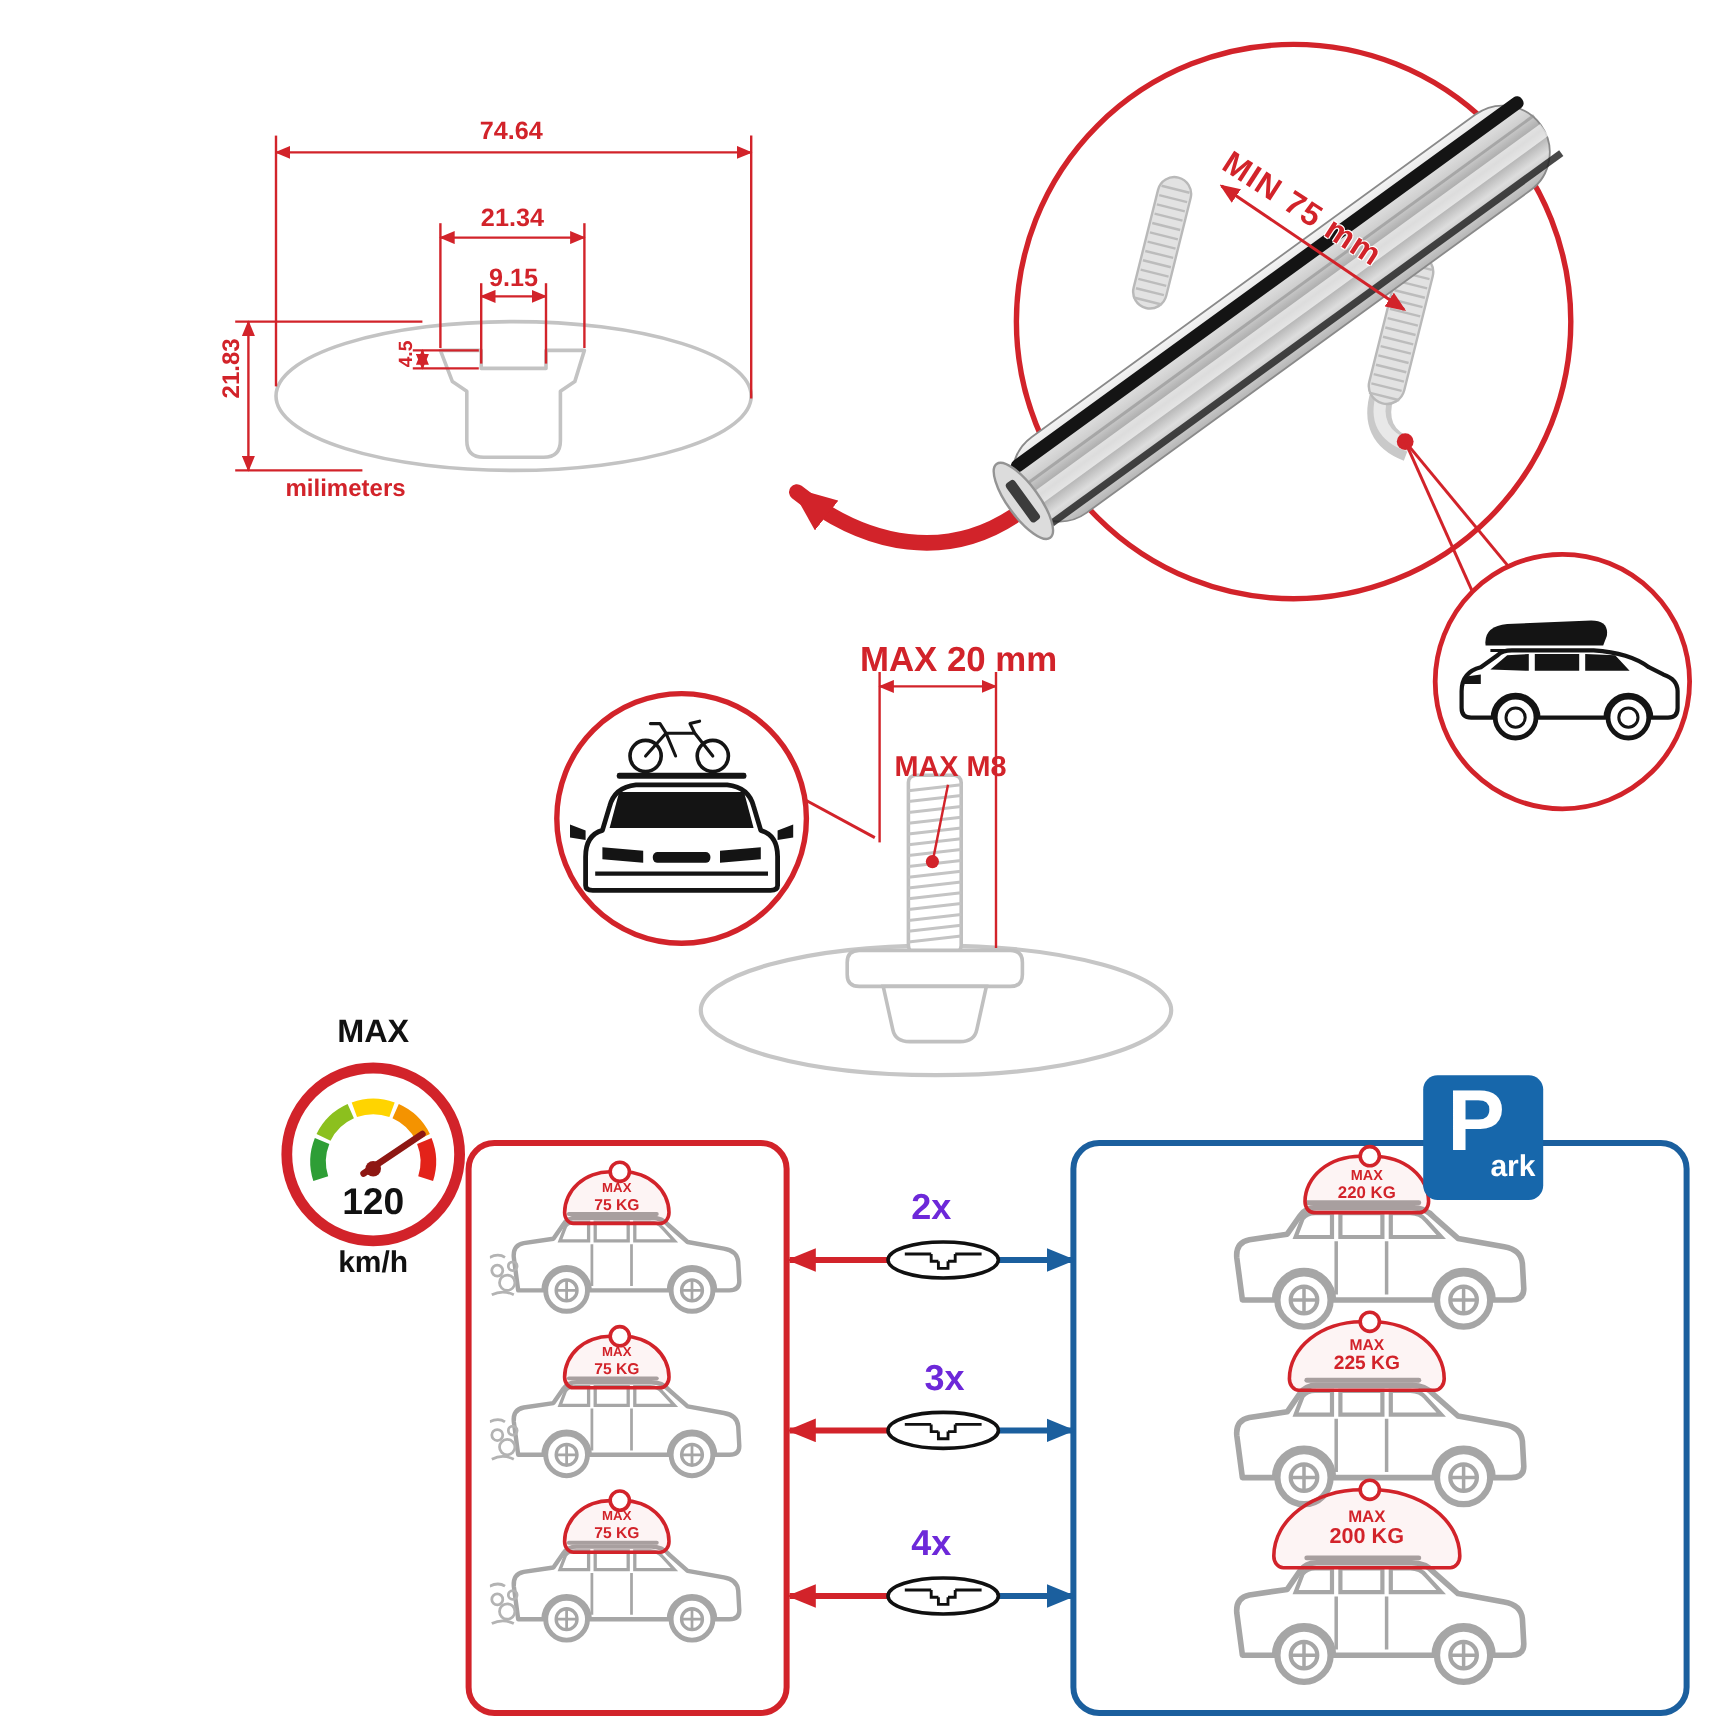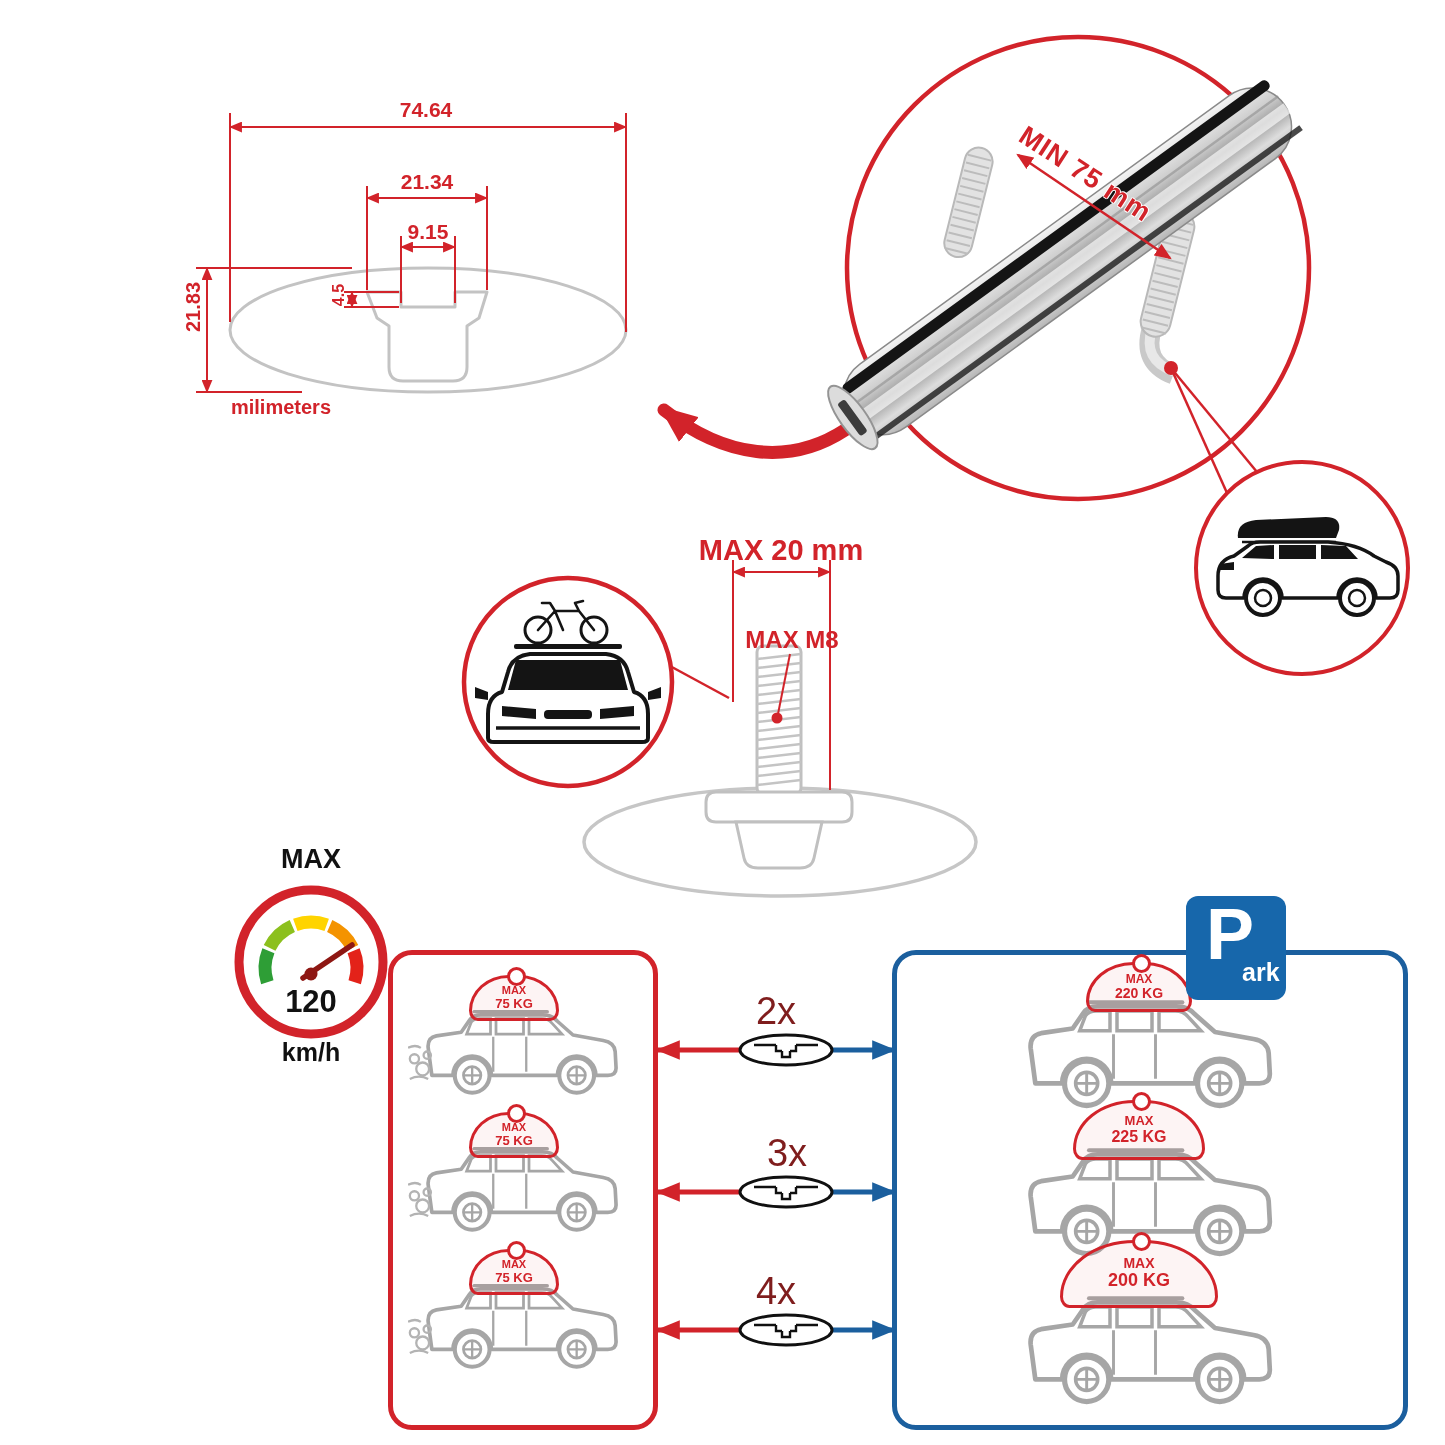--- a/index.html
+++ b/index.html
@@ -21,21 +21,21 @@
         border-radius:50% 50% 10px 10px / 88% 88% 12px 12px;
         display:flex;flex-direction:column;align-items:center;justify-content:center;z-index:2;}
   .load .hook{position:absolute;top:-11px;left:50%;margin-left:-7px;width:13px;height:13px;
         border:3px solid #d2232a;border-radius:50%;background:#fff;}
   .load .lmax{font-weight:bold;color:#d2232a;line-height:1;}
   .load .lkg{font-weight:bold;color:#d2232a;line-height:1.2;}
   .ls1 .lmax{font-size:11px;} .ls1 .lkg{font-size:13px;}
   .ls2 .lmax{font-size:12px;} .ls2 .lkg{font-size:14px;}
   .ls3 .lmax{font-size:13px;} .ls3 .lkg{font-size:16px;}
   .ls4 .lmax{font-size:14px;} .ls4 .lkg{font-size:18px;}
-  .mult{color:#7f1d1d;font-weight:normal;font-size:38px;text-align:center;width:70px;z-index:3;}
+  .mult{color:#6d28d9;font-weight:bold;font-size:30px;text-align:center;width:70px;z-index:3;}
   .speedtxt{color:#111;text-align:center;width:90px;font-weight:bold;}
   .park{position:absolute;z-index:3;width:100px;height:104px;background:#1767ab;border-radius:12px;color:#fff;}
   .park .p{position:absolute;left:20px;top:2px;font-size:72px;font-weight:bold;line-height:1;}
   .park .ark{position:absolute;left:56px;top:62px;font-size:25px;font-weight:bold;}
 </style>
 </head>
 <body>
 
 <div id="canvas">
 
@@ -288,25 +288,25 @@
       <line x1="800" y1="1330" x2="894" y2="1330" stroke="#1b5f9e" stroke-width="5" marker-end="url(#mmidB)"></line>
       <use href="#sym-section" x="736" y="1310" width="100" height="40"></use>
     </g>
   </svg>
 
   <div class="t dim" style="left:366px;top:98px;width:120px;">74.64</div>
   <div class="t dim" style="left:367px;top:170px;width:120px;">21.34</div>
   <div class="t dim" style="left:368px;top:220px;width:120px;">9.15</div>
   <div class="t dim rotccw" style="left:330px;top:318px;width:46px;font-size:16px;">4.5</div>
   <div class="t dim rotccw" style="left:182px;top:352px;width:90px;font-size:20px;">21.83</div>
-  <div class="t dim" style="left:198px;top:396px;width:140px;font-size:20px;text-align:center;margin-left:13px;">milimeters</div>
+  <div class="t dim" style="left:198px;top:396px;width:140px;font-size:20px;text-align:right;">milimeters</div>
 
   <div class="t min-label" style="left:1030px;top:120px;">MIN 75 mm</div>
 
-  <div class="t dim" style="left:681px;top:534px;width:200px;font-size:29px;">MAX 20 mm</div>
+  <div class="t dim" style="left:681px;top:534px;width:200px;font-size:29px;text-align:right;">MAX 20 mm</div>
   <div class="t dim" style="left:732px;top:626px;width:120px;font-size:24px;">MAX M8</div>
 
   <div class="t speedtxt" style="left:266px;top:844px;font-size:27px;font-weight:bold;">MAX</div>
   <div class="t speedtxt" style="left:266px;top:984px;font-size:31px;font-weight:bold;">120</div>
   <div class="t speedtxt" style="left:266px;top:1038px;font-size:25px;">km/h</div>
 
   <div class="t mult" style="left:741px;top:990px;">2x</div>
   <div class="t mult" style="left:752px;top:1132px;">3x</div>
   <div class="t mult" style="left:741px;top:1270px;">4x</div>
 

